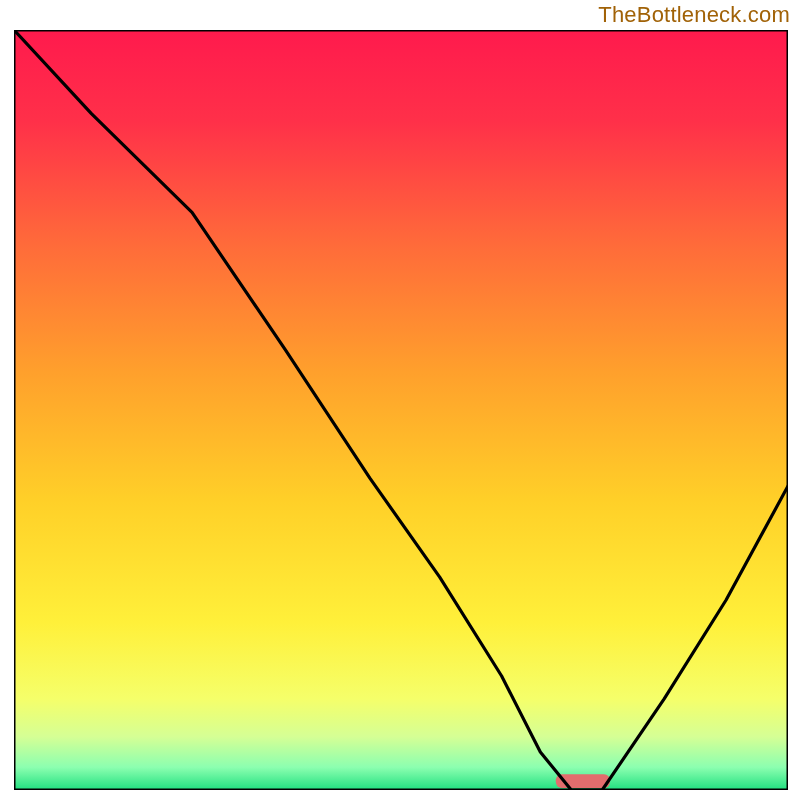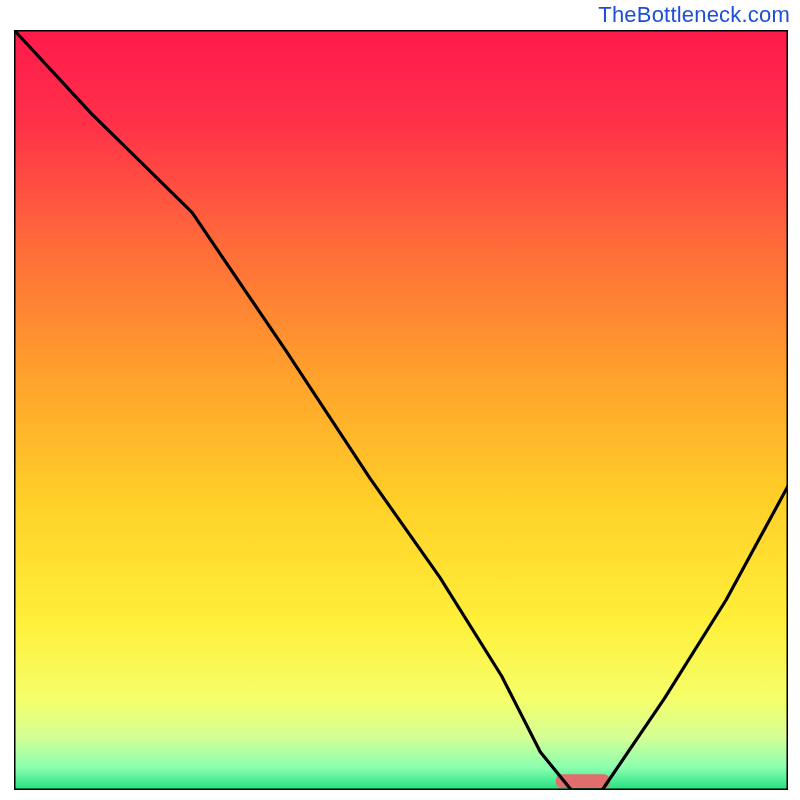--- a/index.html
+++ b/index.html
@@ -14,21 +14,21 @@
     position: relative;
     width: 800px;
     height: 800px;
   }
   .watermark {
     position: absolute;
     top: 2px;
     right: 10px;
     font-size: 22px;
     font-weight: 500;
-    color: #1d4ed8;
+    color: #a16207;
     letter-spacing: 0.2px;
   }
   .plot {
     position: absolute;
     left: 14px;
     top: 30px;
     width: 774px;
     height: 760px;
     box-sizing: border-box;
   }

